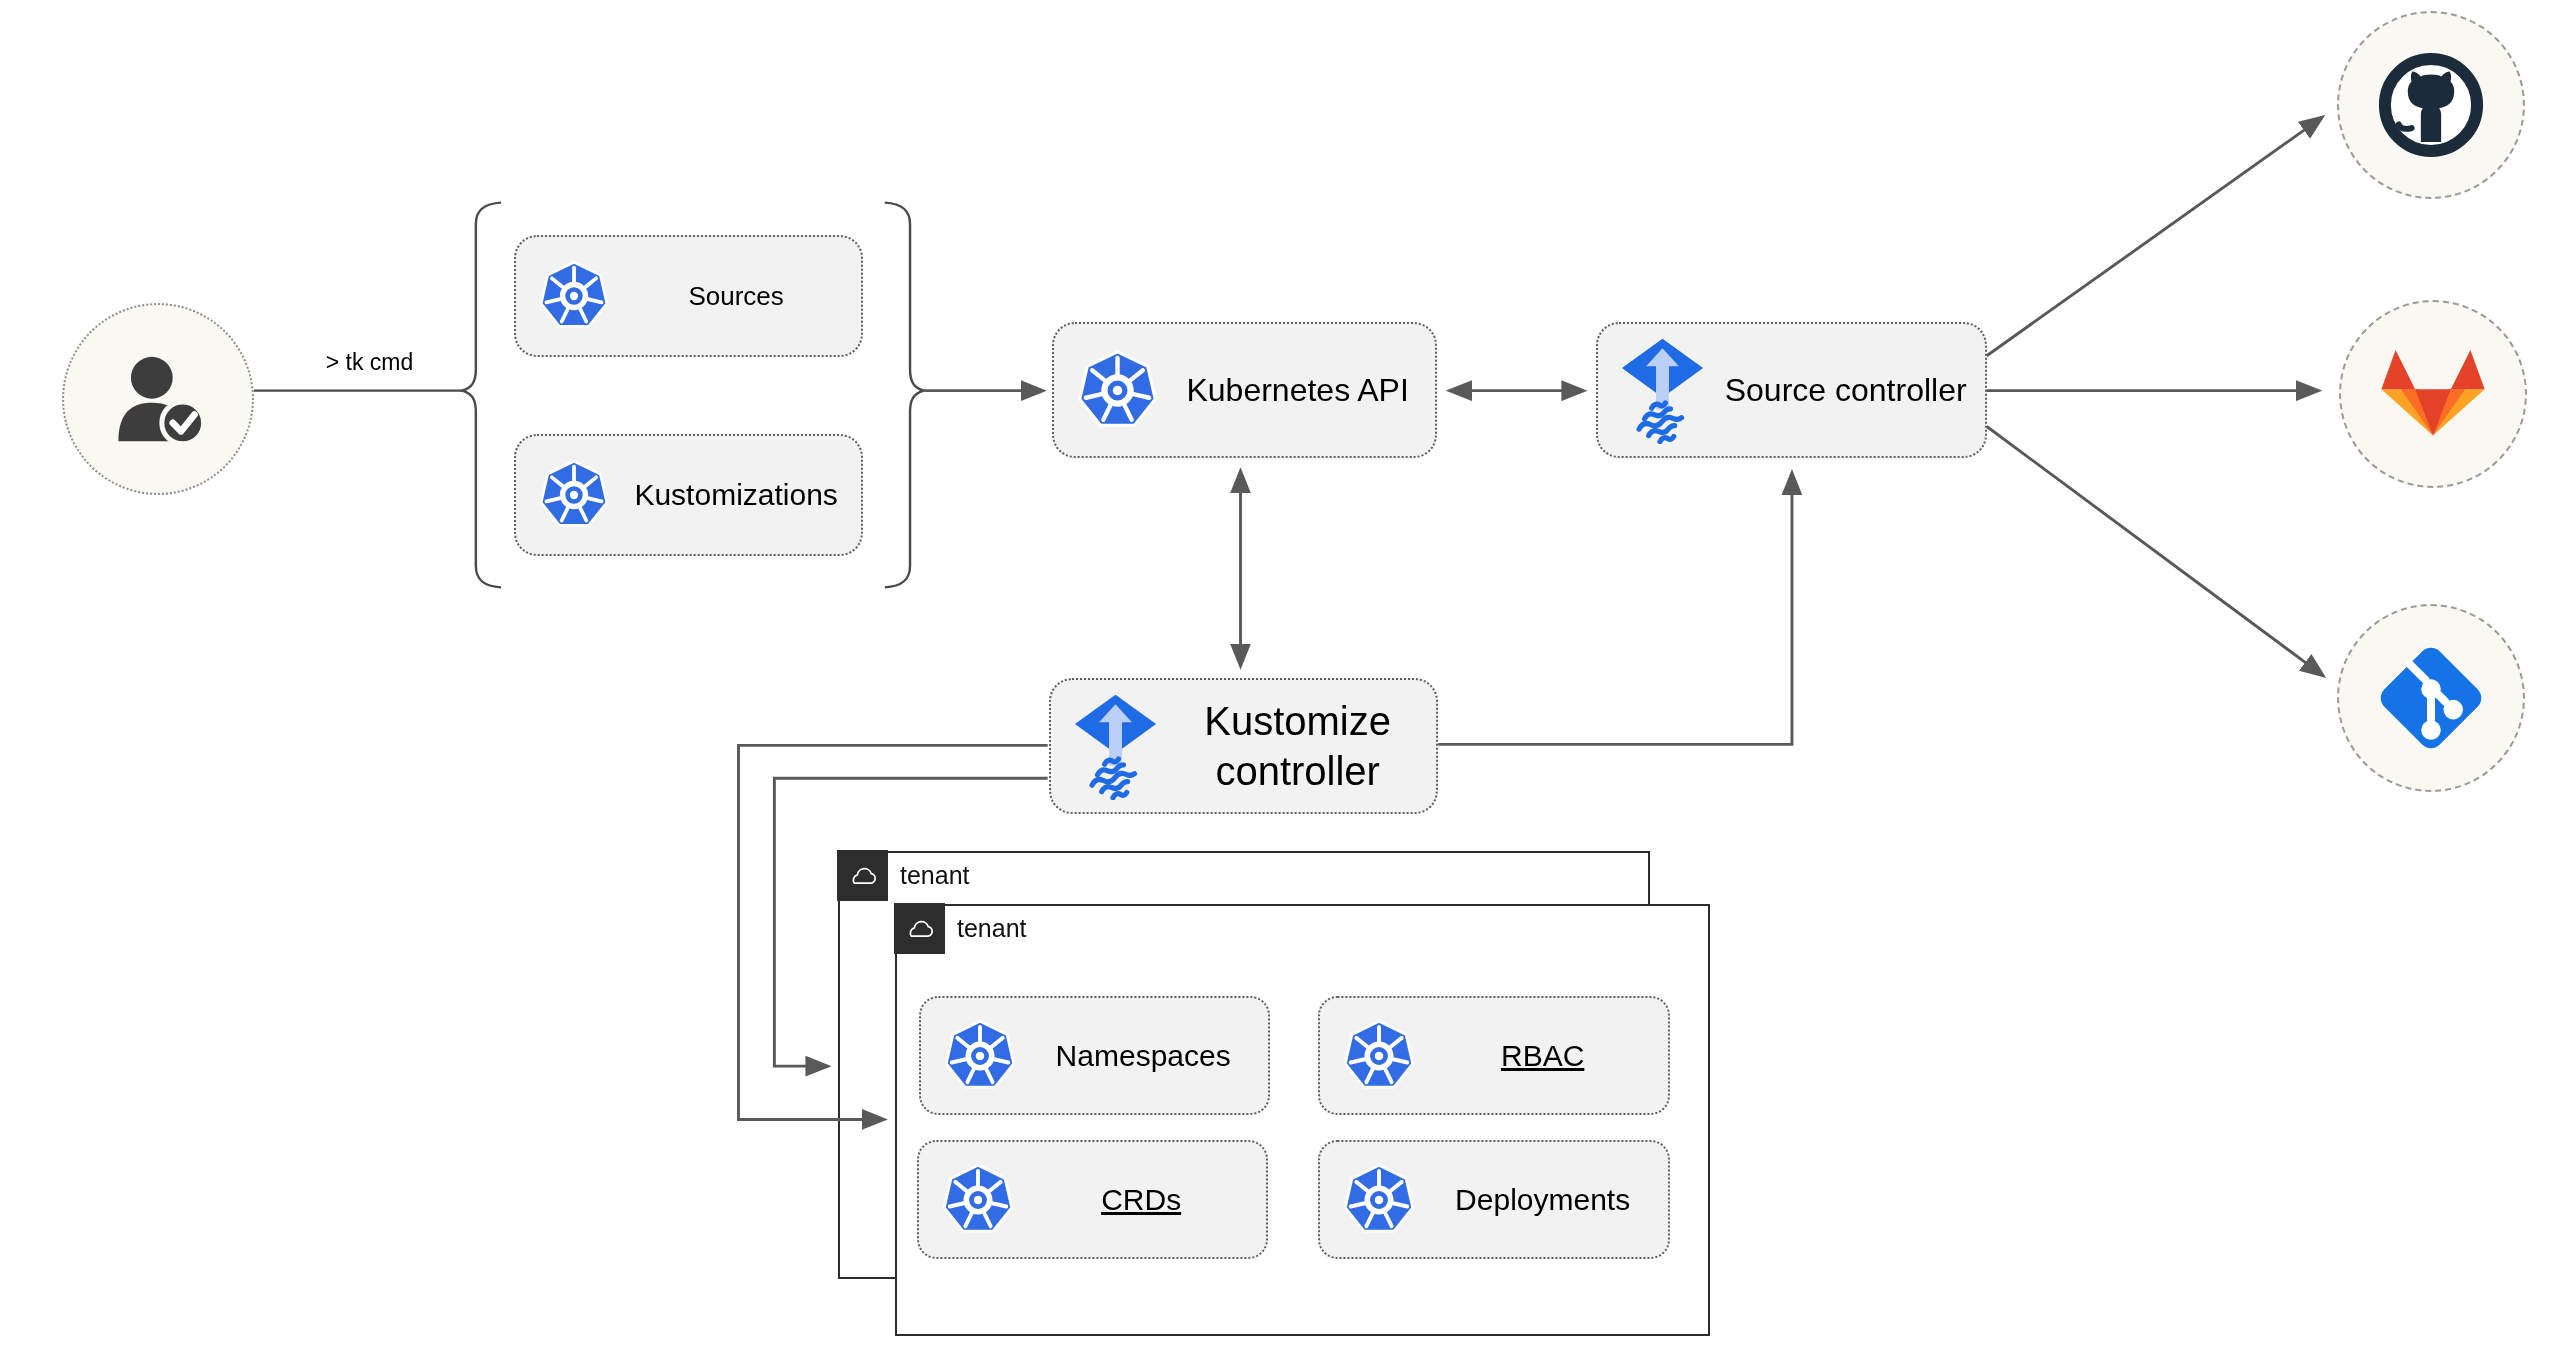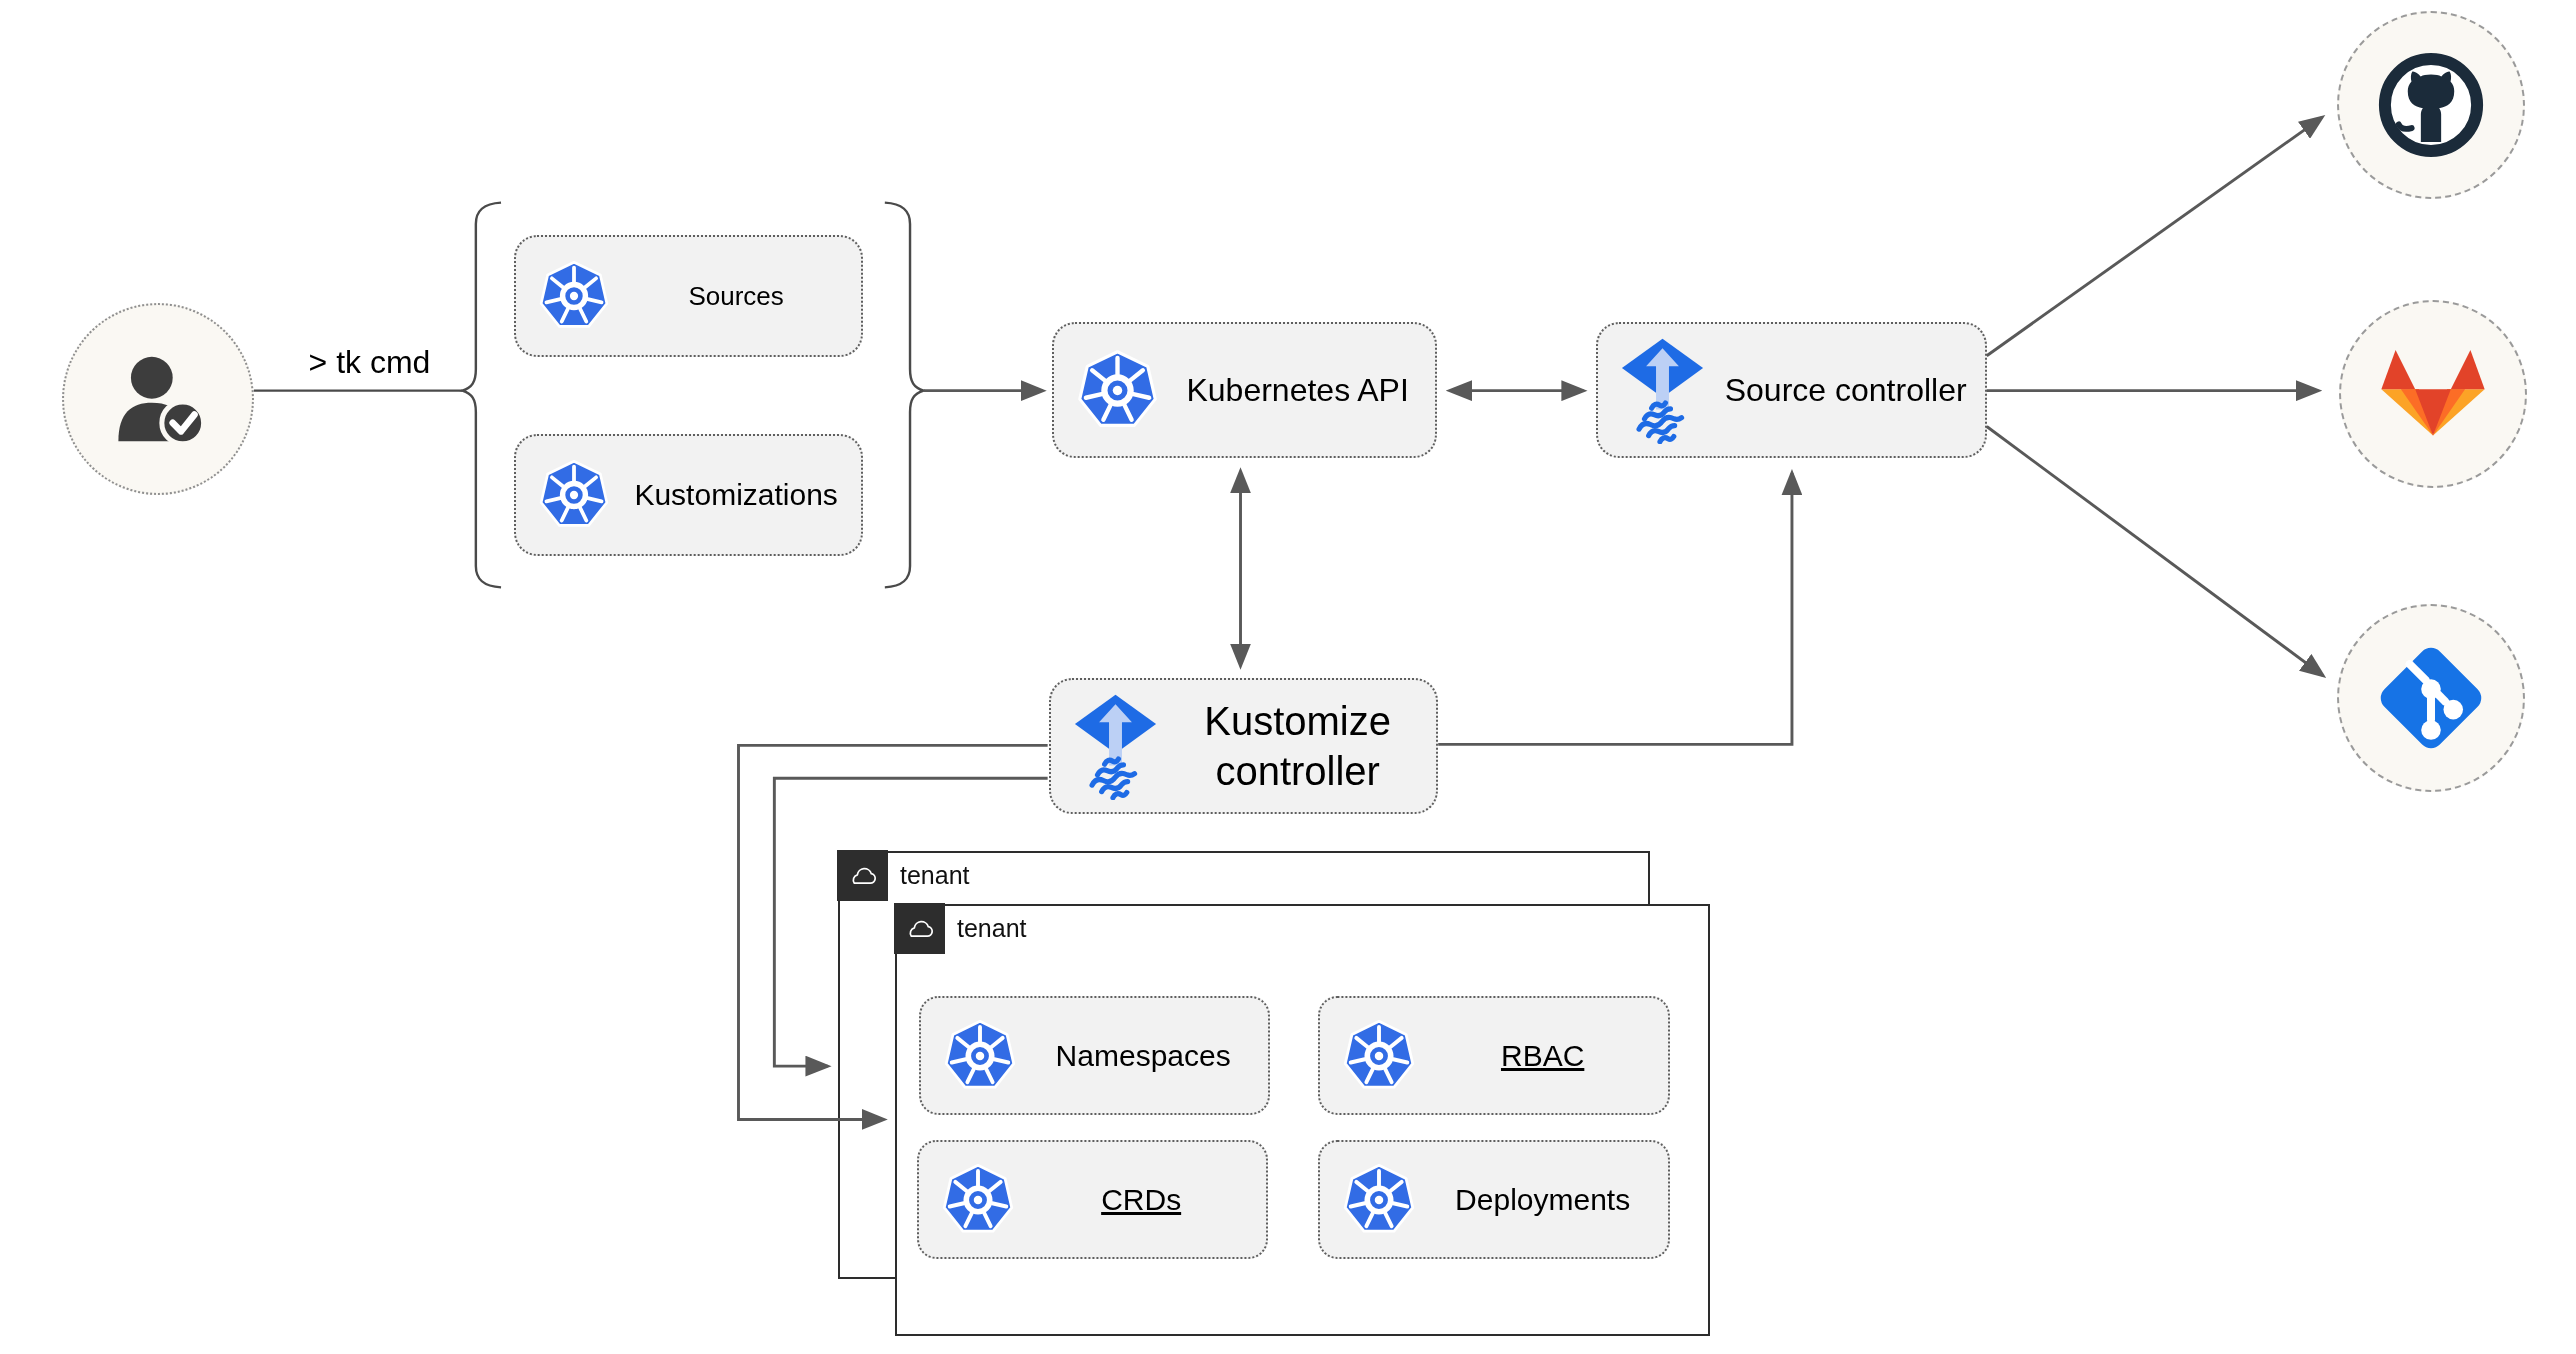--- a/index.html
+++ b/index.html
@@ -13,21 +13,21 @@
   
   .circle{position:absolute;border-radius:50%;background:#FAF8F3;display:flex;align-items:center;justify-content:center;box-sizing:border-box;z-index:3;}
   .circle.dotted{border:2.9px dotted #8f8f8f;}
   .circle.dashed{border:2.9px dashed #9a9a9a;}
 
   
   .tenant{position:absolute;background:#ffffff;border:2.9px solid #2D2D2D;box-sizing:border-box;}
   .tenant .hdr{position:absolute;top:-2.9px;left:-2.9px;width:51px;height:51px;background:#2D2D2D;display:flex;align-items:center;justify-content:center;}
   .tenant .tlabel{position:absolute;left:60px;top:-2.9px;height:51px;line-height:51px;font-size:25px;color:#111;}
 
-  .cli{position:absolute;left:287px;top:341px;width:165px;text-align:center;font-size:32px;line-height:43px;z-index:3;}
+  .cli{position:absolute;left:287px;top:341px;width:165px;text-align:center;font-size:23px;line-height:43px;z-index:3;}
 
   #connectors{position:absolute;left:0;top:0;z-index:5;pointer-events:none;}
 </style>
 </head>
 <body>
 
 <div class="canvas">
 
   <svg id="connectors" width="2576" height="1355" viewBox="0 0 2658 1398">
     <defs>

